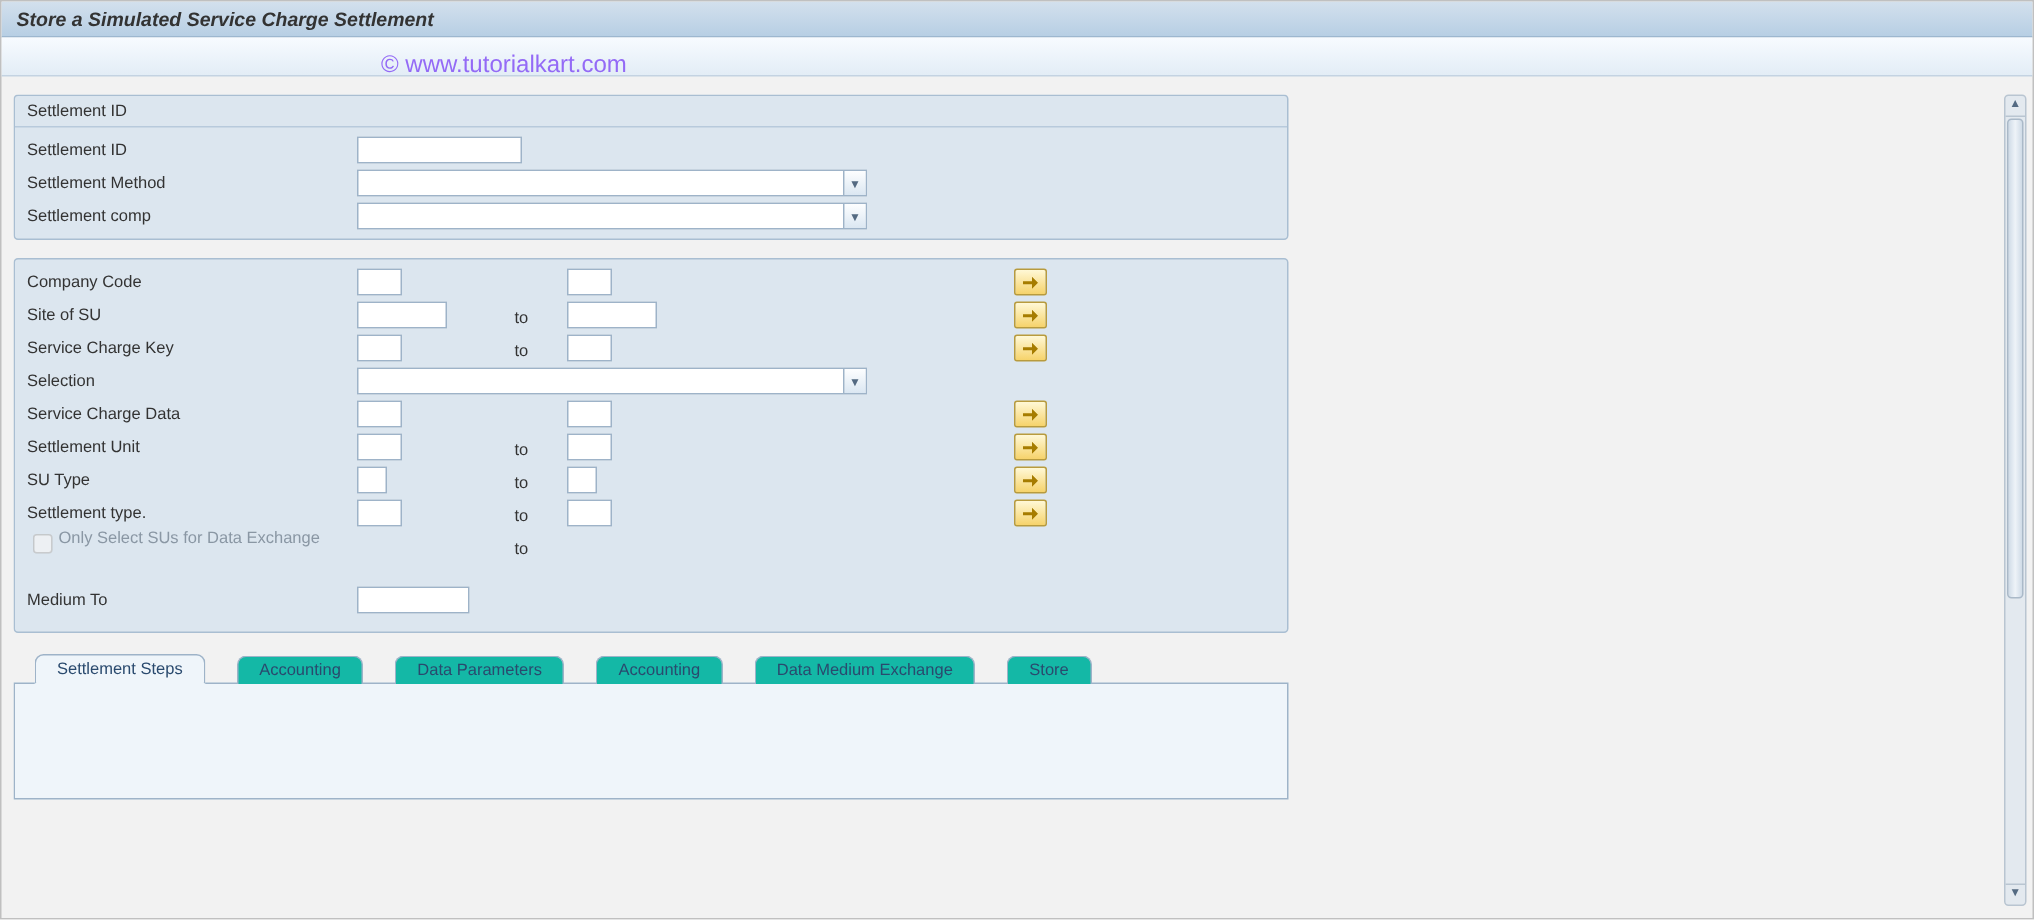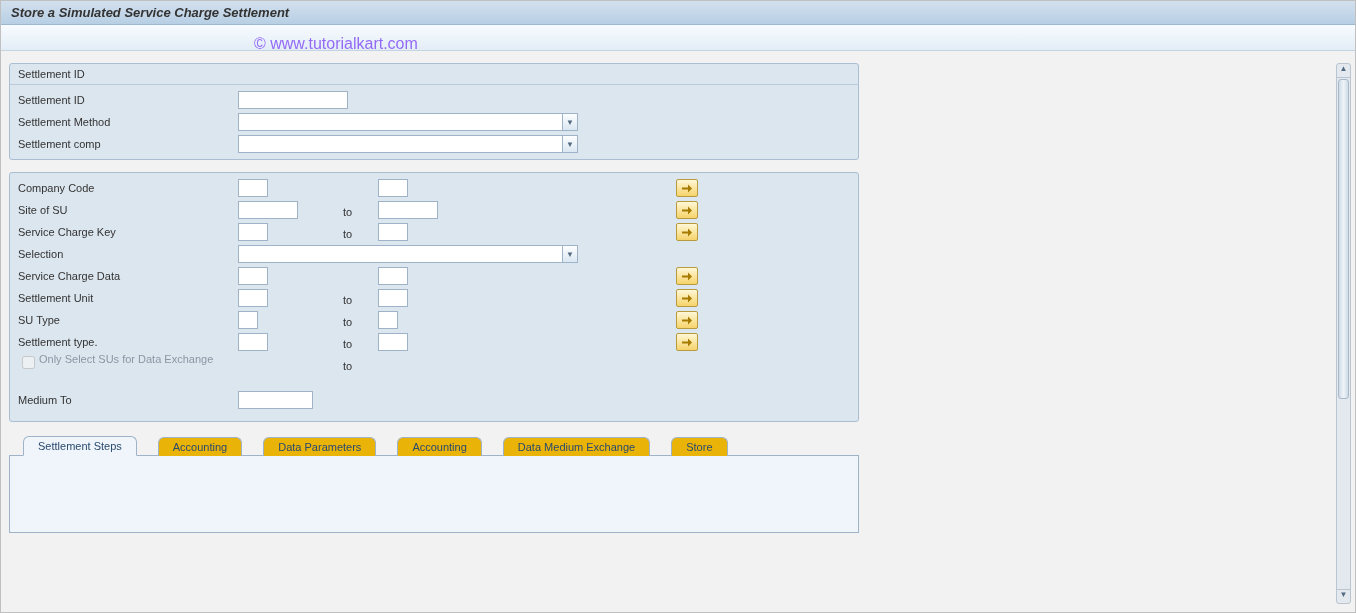--- a/index.html
+++ b/index.html
@@ -88,21 +88,21 @@
   .tab-strip {
     display: flex;
     align-items: center;
     height: 22px;
     padding-left: 14px;
     width: 850px;
     gap: 19px;
   }
   .tab {
     padding: 3px 14px;
-    background: #eab308;
+    background: #14b8a6;
     border: 1px solid #9eb3c8;
     border-bottom: none;
     border-top-left-radius: 6px;
     border-top-right-radius: 6px;
     margin-right: 2px;
     font-size: 11px;
     color: #2a4a6e;
     cursor: pointer;
     position: relative;
     top: 1px;

